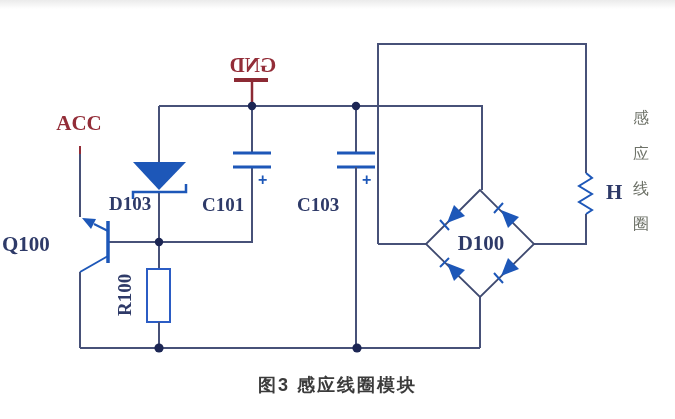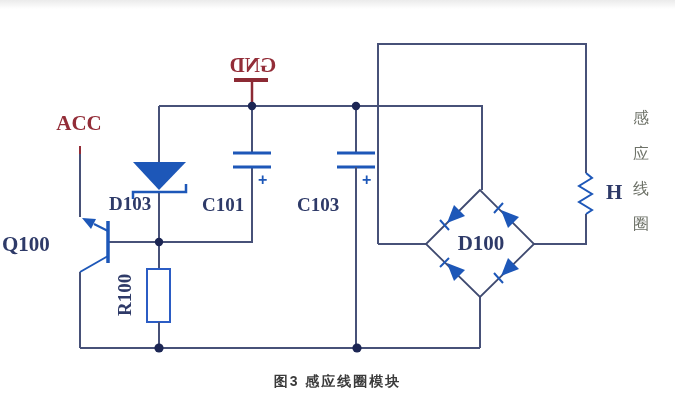--- a/index.html
+++ b/index.html
@@ -11,21 +11,21 @@
     background:linear-gradient(#ebebeb,#ffffff);}
   svg text{font-family:"Liberation Serif", serif;}
   .netlabel{fill:#932d38;font-weight:700;font-size:21px;}
   .desig{fill:#2e3a68;font-weight:700;font-size:19px;}
   .desig-big{fill:#2e3a68;font-weight:700;font-size:21px;}
   .plus{fill:#1d57b8;font-weight:700;font-size:16px;font-family:"Liberation Sans",sans-serif;}
   .coiltxt{fill:#6e7268;font-size:16px;font-family:"Liberation Sans",sans-serif;}
   #caption{
     position:absolute;left:0;top:373px;width:675px;text-align:center;
     font-family:"Liberation Sans",sans-serif;font-weight:700;
-    font-size:14px;color:#3b3b3b;letter-spacing:2px;
+    font-size:18px;color:#3b3b3b;letter-spacing:2px;
   }
   .w{stroke:#475178;stroke-width:2;fill:none;}
   .comp{stroke:#1d57b8;fill:none;}
 </style>
 </head>
 <body>
 
 <div id="stage">
   <div id="topband"></div>
 

